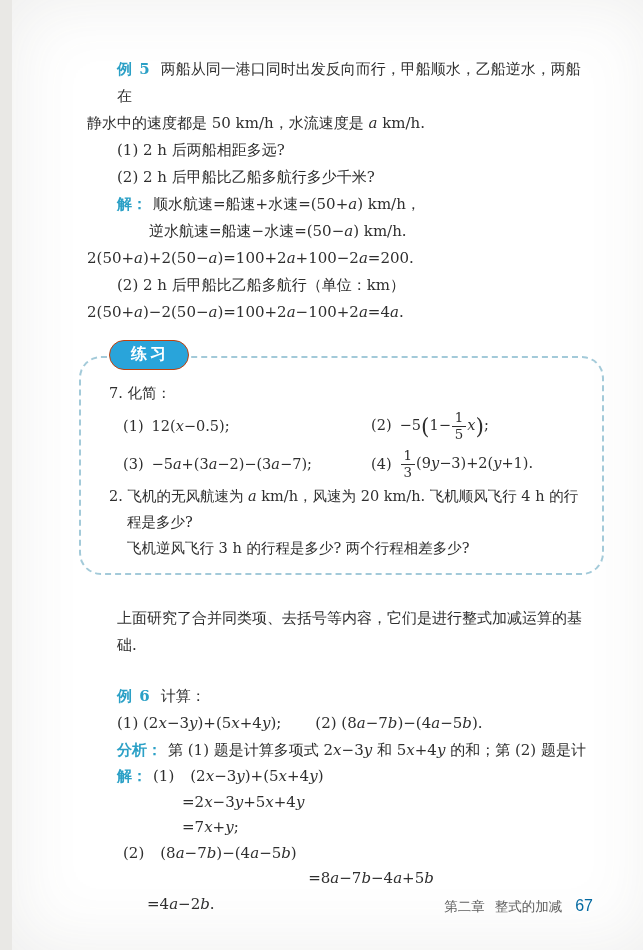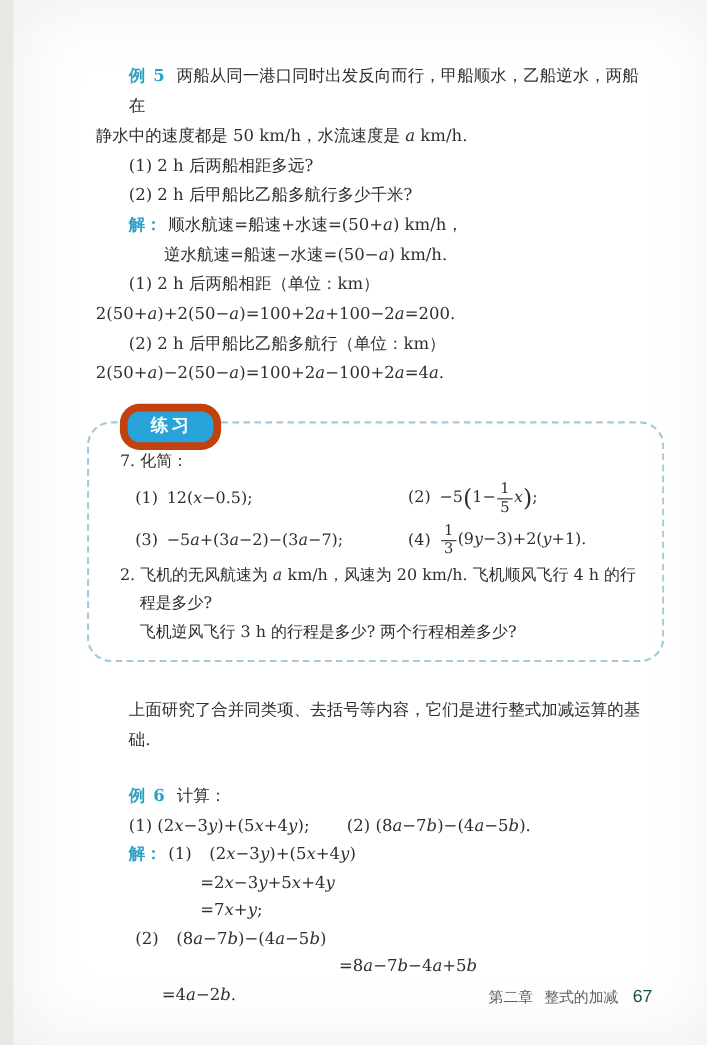--- a/index.html
+++ b/index.html
@@ -39,21 +39,21 @@
     padding:22px 14px 12px 20px;
     font-size:14.5px;
   }
   .practice-badge {
     position:absolute; top:-18px; left:28px;
     background:#29a4da; color:#ffffff;
     font-family:"Liberation Sans",sans-serif;
     font-weight:bold; font-size:16px; letter-spacing:3px;
     padding:3px 19px 4px 21px;
     border-radius:18px;
-    border:7px solid #c2410c;
+    border:1px solid #c2410c;
   }
   .prac-line { margin:0; line-height:26px; }
   .prac-title { padding-left:8px; }
   .prac-grid {
     display:grid; grid-template-columns:248px 1fr;
     margin:5px 0 4px 22px; row-gap:8px; align-items:center;
   }
   .prac-item { line-height:24px; }
   .plabel { margin-right:8px; }
   .hang { padding-left:26px; text-indent:-18px; margin-top:2px; }
@@ -73,40 +73,39 @@
   .prob2gap { margin-left:34px; }
   .sol { line-height:25.5px; }
   .s-expr { margin-left:16px; }
 
   footer {
     position:absolute; right:62px; bottom:34px;
     font-size:13.5px; color:#5e5e5e;
     font-family:"Liberation Sans",sans-serif;
   }
   footer .chap { margin-right:10px; }
-  footer .pagenum { margin-left:13px; font-size:16px; color:#14532d; }
+  footer .pagenum { margin-left:13px; font-size:16px; color:#0369a1; }
 </style>
 </head>
 <body>
 
 <div class="page">
   <div class="content">
 
     <section>
       <p class="line ind1">
         <span class="cyan exlabel">例 5</span><span class="math">两船从同一港口同时出发反向而行，甲船顺水，乙船逆水，两船在</span>
       </p>
       <p class="line math">静水中的速度都是 50 km/h，水流速度是 <i>a</i> km/h.</p>
       <p class="line ind1 math">(1) 2 h 后两船相距多远?</p>
       <p class="line ind1 math">(2) 2 h 后甲船比乙船多航行多少千米?</p>
       <p class="line ind1">
         <span class="cyan jielabel">解：</span><span class="math">顺水航速=船速+水速=(50+<i>a</i>) km/h，</span>
       </p>
       <p class="line ind2 math">逆水航速=船速−水速=(50−<i>a</i>) km/h.</p>
-      <p class="line ind1 math">(1) 2 h 后两船相距（单位：km）</p>
       <p class="line center math">2(50+<i>a</i>)+2(50−<i>a</i>)=100+2<i>a</i>+100−2<i>a</i>=200.</p>
       <p class="line ind1 math">(2) 2 h 后甲船比乙船多航行（单位：km）</p>
       <p class="line center math">2(50+<i>a</i>)−2(50−<i>a</i>)=100+2<i>a</i>−100+2<i>a</i>=4<i>a</i>.</p>
     </section>
 
     <section class="practice-box">
       <span class="practice-badge">练习</span>
       <p class="prac-line prac-title math">7. 化简：</p>
       <div class="prac-grid">
         <div class="prac-item">
@@ -128,20 +127,23 @@
 
     <p class="line ind1 para math">上面研究了合并同类项、去括号等内容，它们是进行整式加减运算的基础.</p>
 
     <section class="ex6">
       <p class="line ind1">
         <span class="cyan exlabel">例 6</span><span>计算：</span>
       </p>
       <p class="line ind1">
         <span class="math">(1) (2<i>x</i>−3<i>y</i>)+(5<i>x</i>+4<i>y</i>);</span><span class="math prob2gap">(2) (8<i>a</i>−7<i>b</i>)−(4<i>a</i>−5<i>b</i>).</span>
       </p>
+      <p class="line ind1">
+        <span class="cyan jielabel">分析：</span><span class="math">第 (1) 题是计算多项式 2<i>x</i>−3<i>y</i> 和 5<i>x</i>+4<i>y</i> 的和；第 (2) 题是计</span>
+      </p>
 
       <p class="line sol ind1">
         <span class="cyan jielabel">解：</span><span class="math">(1)</span><span class="math s-expr">(2<i>x</i>−3<i>y</i>)+(5<i>x</i>+4<i>y</i>)</span>
       </p>
       <p class="line sol math" style="padding-left:95px;">=2<i>x</i>−3<i>y</i>+5<i>x</i>+4<i>y</i></p>
       <p class="line sol math" style="padding-left:95px;">=7<i>x</i>+<i>y</i>;</p>
       <p class="line sol" style="padding-left:36px;">
         <span class="math">(2)</span><span class="math s-expr">(8<i>a</i>−7<i>b</i>)−(4<i>a</i>−5<i>b</i>)</span>
       </p>
       <p class="line sol math" style="padding-left:60px;text-align:center;">=8<i>a</i>−7<i>b</i>−4<i>a</i>+5<i>b</i></p>

